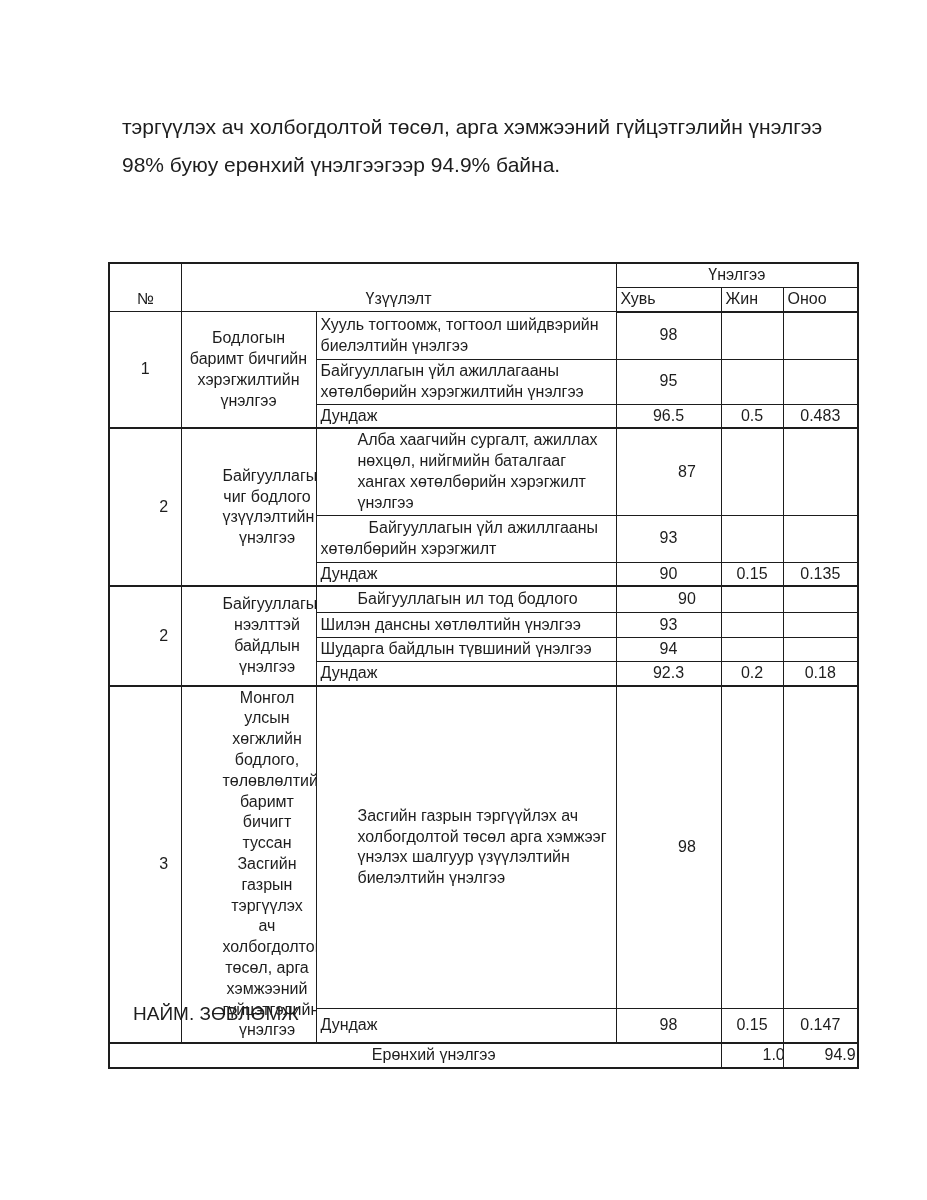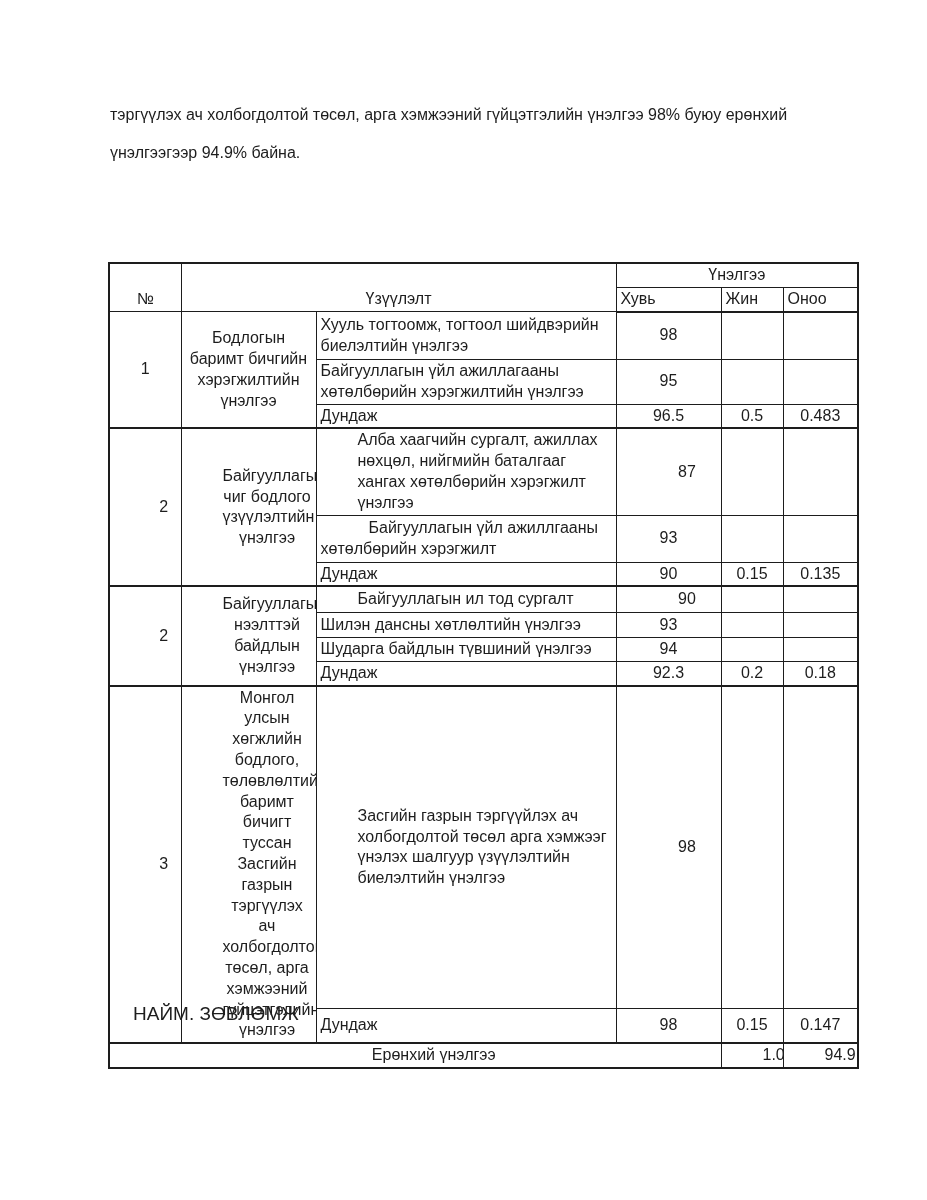--- a/index.html
+++ b/index.html
@@ -10,22 +10,22 @@
     background: #ffffff;
     font-family: "Liberation Sans", sans-serif;
     color: #1d1d1d;
     overflow: hidden;
   }
   .intro {
     position: absolute;
     left: 110px;
     top: 96px;
     width: 716px;
-    margin: 0;
-    font-size: 16px;
+    margin: 12px;
+    font-size: 21px;
     line-height: 38px;
   }
   .eval-table {
     position: absolute;
     left: 108px;
     top: 262px;
     width: 749px;
     border-collapse: collapse;
     table-layout: fixed;
     font-size: 16px;
@@ -128,21 +128,21 @@
       <tr style="height:22px">
         <td class="avg-label">Дундаж</td>
         <td class="val-cell bold">90</td>
         <td class="val-cell bold">0.15</td>
         <td class="val-cell bold">0.135</td>
       </tr>
 
       <tr class="section-start" style="height:26px">
         <td rowspan="4" class="no-cell">2</td>
         <td rowspan="4" class="cat-cell">Байгууллагын нээлттэй байдлын үнэлгээ</td>
-        <td class="desc-cell">Байгууллагын ил тод сургалт</td>
+        <td class="desc-cell">Байгууллагын ил тод бодлого</td>
         <td class="val-cell">90</td>
         <td class="val-cell"></td>
         <td class="val-cell"></td>
       </tr>
       <tr style="height:25px">
         <td class="desc-cell">Шилэн дансны хөтлөлтийн үнэлгээ</td>
         <td class="val-cell">93</td>
         <td class="val-cell"></td>
         <td class="val-cell"></td>
       </tr>

